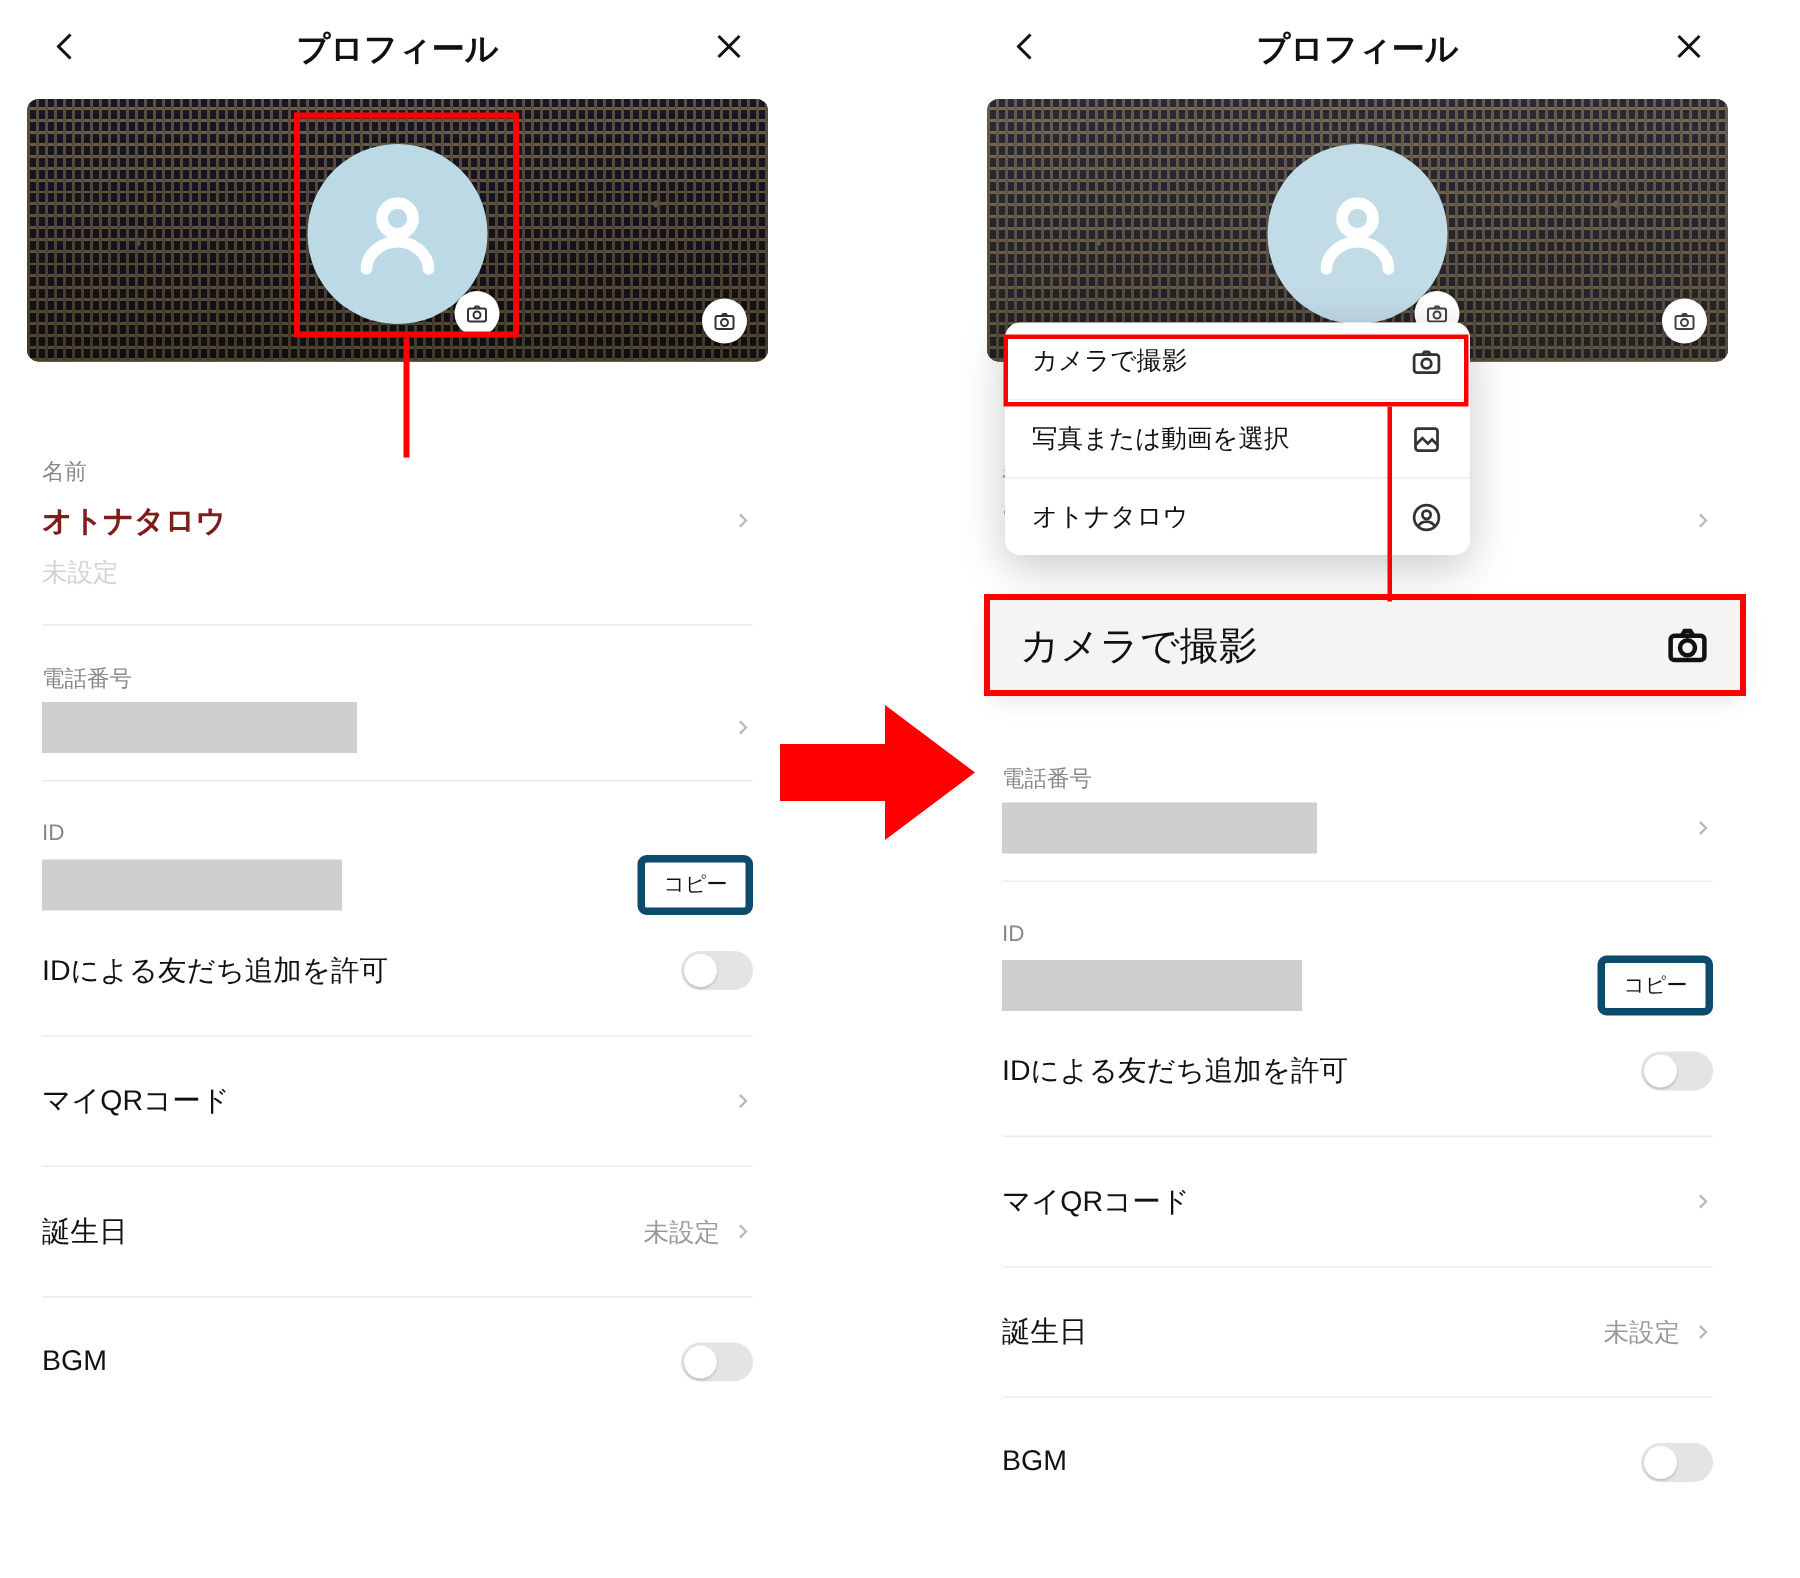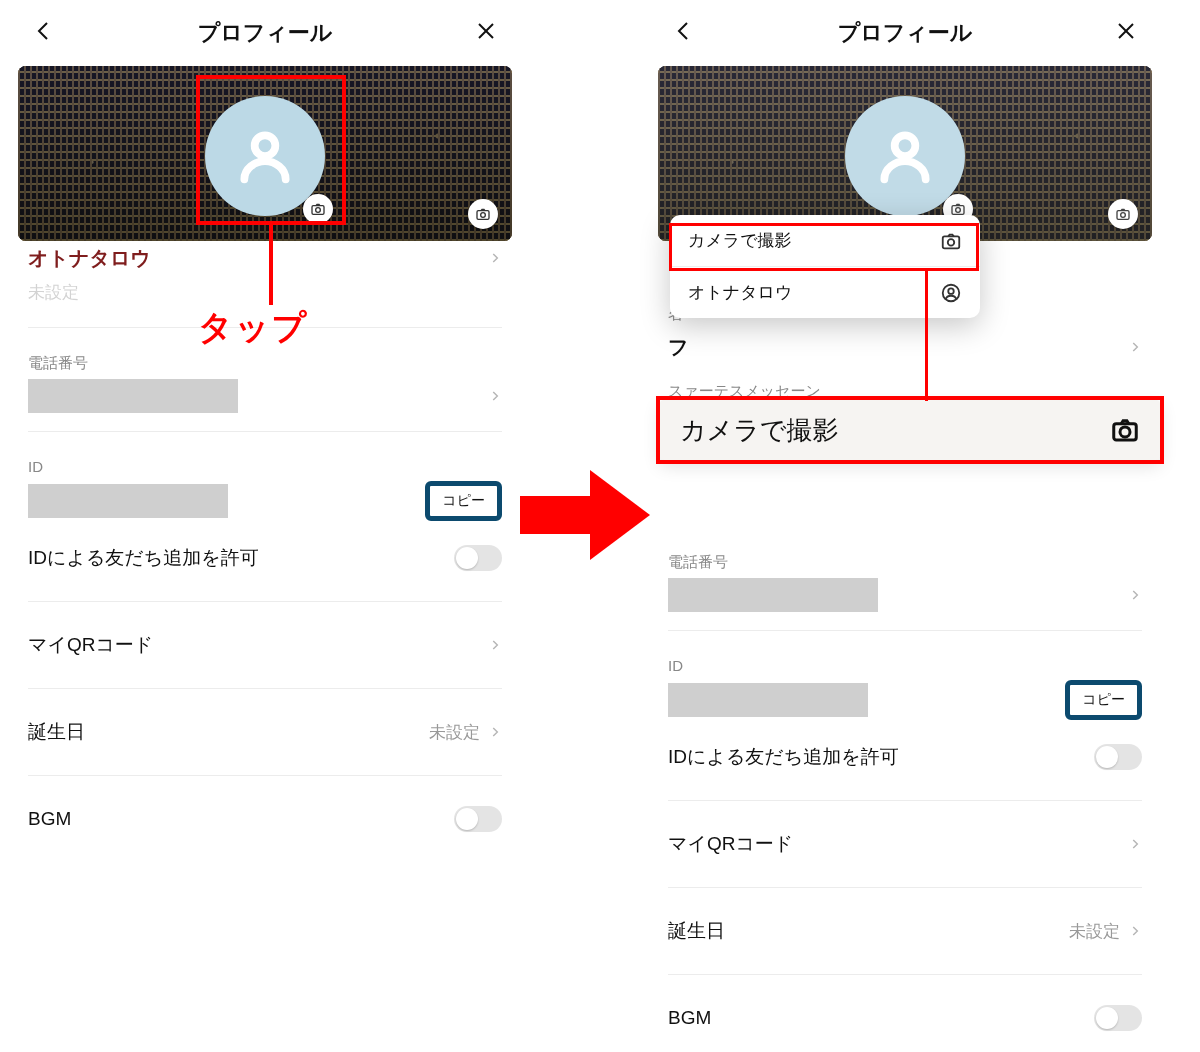--- a/index.html
+++ b/index.html
@@ -116,20 +116,21 @@
       <div class="cam-badge cover-cam">
         <svg viewBox="0 0 24 24">
             <rect x="3" y="7" width="18" height="13" rx="2"></rect>
             <circle cx="12" cy="13.5" r="3.5"></circle>
             <path d="M9 7l1.5-2h3L15 7"></path>
           </svg>
       </div>
     </div>
 
     <div class="section">
+      <div class="label first">名前</div>
       <div class="row">
         <span class="value">オトナタロウ</span>
         <span class="chevron"><svg viewBox="0 0 24 24">
               <polyline points="9 5 16 12 9 19"></polyline>
             </svg></span>
       </div>
 
       <div class="row">
         <span class="value-light">未設定</span>
       </div>
@@ -180,21 +181,20 @@
       <div class="item-row" style="margin-top:18px;">
         <span class="item-label">BGM</span>
         <span class="toggle">
             <span class="knob"></span>
           </span>
       </div>
     </div>
 
     <div class="hl-box hl-avatar"></div>
     <div class="hl-line"></div>
-    <div class="tap-label">タップ</div>
   </div>
 
   <div class="screen right">
     <div class="header">
       <span class="back-icon">
         <svg viewBox="0 0 24 24">
             <polyline points="15 4 7 12 15 20"></polyline>
           </svg>
       </span>
       <span class="title">プロフィール</span>
@@ -230,20 +230,27 @@
       </div>
     </div>
 
     <div class="dropdown">
       <div class="drow">
         <span>カメラで撮影</span>
         <svg viewBox="0 0 24 24">
             <rect x="3" y="7" width="18" height="13" rx="2"></rect>
             <circle cx="12" cy="13.5" r="3.5"></circle>
             <path d="M9 7l1.5-2h3L15 7"></path>
+          </svg>
+      </div>
+      <div class="drow">
+        <span>写真または動画を選択</span>
+        <svg viewBox="0 0 24 24">
+            <rect x="4" y="4" width="16" height="16" rx="2"></rect>
+            <polyline points="4 16 9 11 13 15 16 12 20 16"></polyline>
           </svg>
       </div>
       <div class="drow">
         <span>オトナタロウ</span>
         <svg viewBox="0 0 24 24">
             <circle cx="12" cy="12" r="9"></circle>
             <circle cx="12" cy="10" r="3"></circle>
             <path d="M6 19c1-3 4-4 6-4s5 1 6 4"></path>
           </svg>
       </div>
@@ -251,21 +258,20 @@
 
     <div class="section">
       <div class="label first">名</div>
       <div class="row" style="height:24px;">
         <span class="value" style="color:#111;">フ</span>
         <span class="chevron"><svg viewBox="0 0 24 24">
               <polyline points="9 5 16 12 9 19"></polyline>
             </svg></span>
       </div>
 
-      <div class="label" style="margin-top:18px;">スァーテスメッセーン</div>
 
       <div style="height:120px;"></div>
 
       <div class="label">電話番号</div>
       <div class="row">
         <div class="redacted redact-210"></div>
         <span class="chevron"><svg viewBox="0 0 24 24">
               <polyline points="9 5 16 12 9 19"></polyline>
             </svg></span>
       </div>

